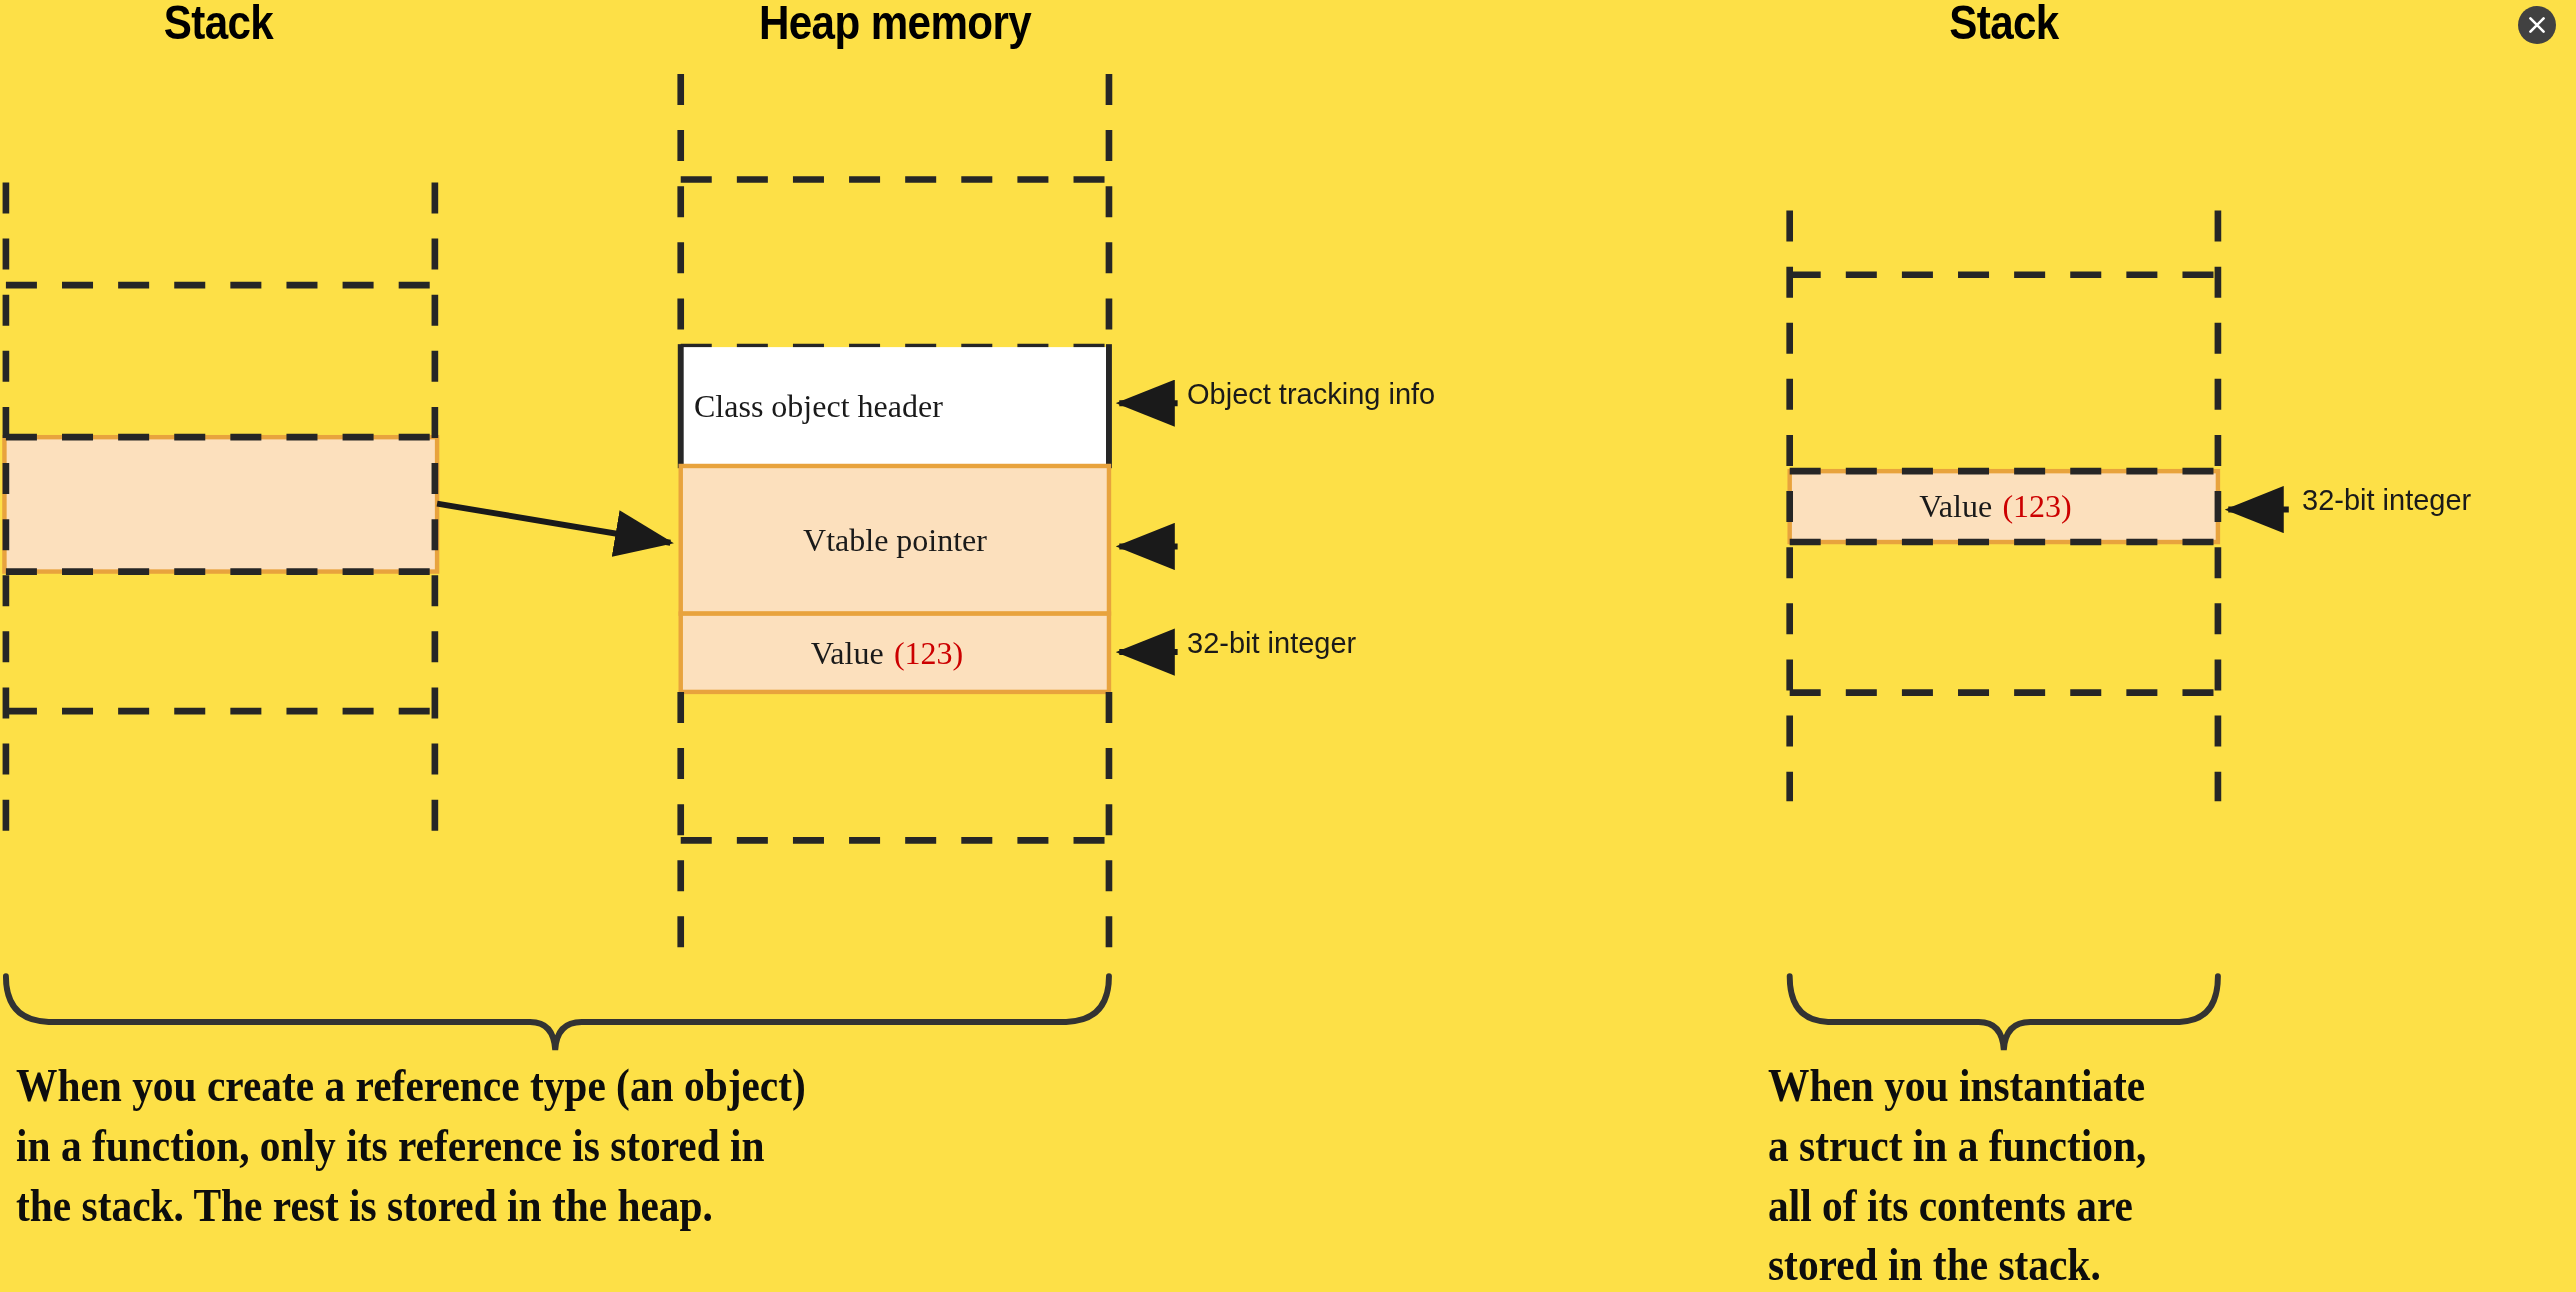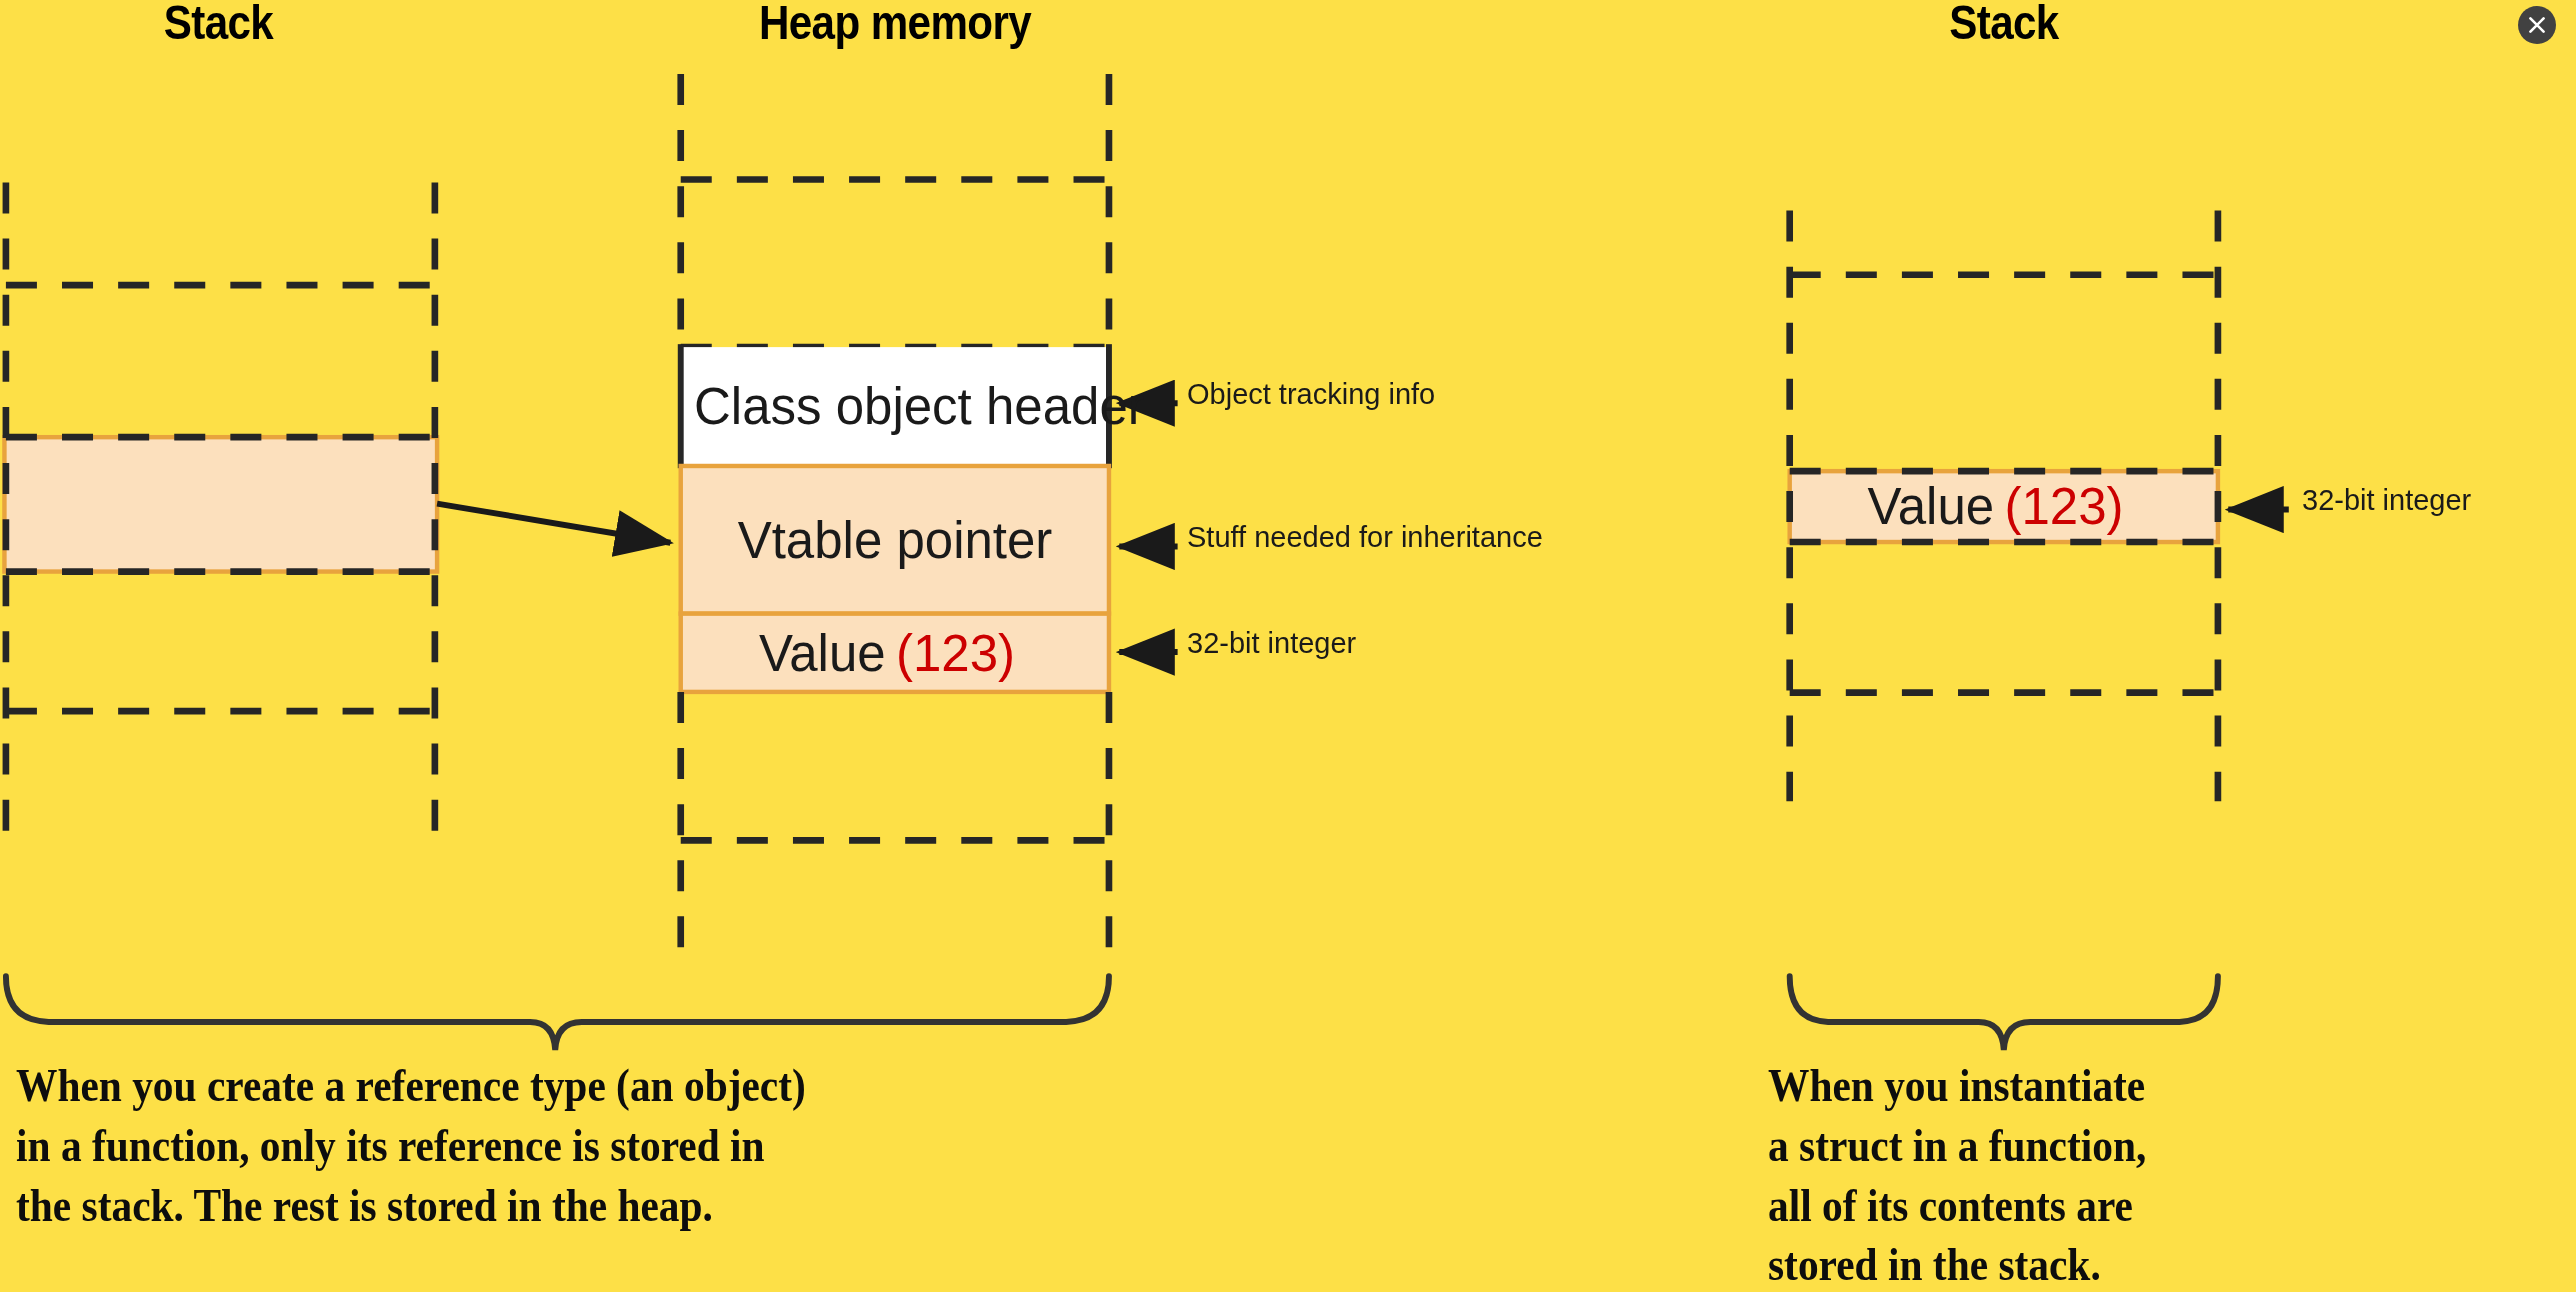--- a/index.html
+++ b/index.html
@@ -31,22 +31,22 @@
     font-size: 49px;
     letter-spacing: -0.7px;
     color: #000000;
     white-space: nowrap;
     transform: scaleX(0.86);
     transform-origin: center top;
     text-align: center;
   }
   .cell-label {
     position: absolute;
-    font-family: Liberation Sans, sans-serif;
-    font-size: 51px;
+    font-family: Liberation Serif, serif;
+    font-size: 32px;
     color: #1a1a1a;
     white-space: nowrap;
     display: flex;
     align-items: center;
   }
   .cell-label .num {
     color: #cc0000;
     margin-left: 10.3px;
   }
   .callout {
@@ -155,21 +155,20 @@
     <span>Value</span>
     <span class="num">(123)</span>
   </div>
 
   <div class="cell-label" style="left:1790px; top:471px; width:411px; height:71px; justify-content:center;">
     <span>Value</span>
     <span class="num">(123)</span>
   </div>
 
   <div class="callout" style="left:1187px; top:378px;">Object tracking info</div>
-  <div class="callout" style="left:1187px; top:521px;">Stuff needed for inheritance</div>
   <div class="callout" style="left:1187px; top:627px;">32-bit integer</div>
   <div class="callout" style="left:2302px; top:484px;">32-bit integer</div>
 
   <div class="caption" style="left:16px; top:1056px; width:1152px;">When you create a reference type (an object)
 in a function, only its reference is stored in
 the stack. The rest is stored in the heap.</div>
   <div class="caption" style="left:1768px; top:1056px; width:738px;">When you instantiate
 a struct in a function,
 all of its contents are
 stored in the stack.</div>

